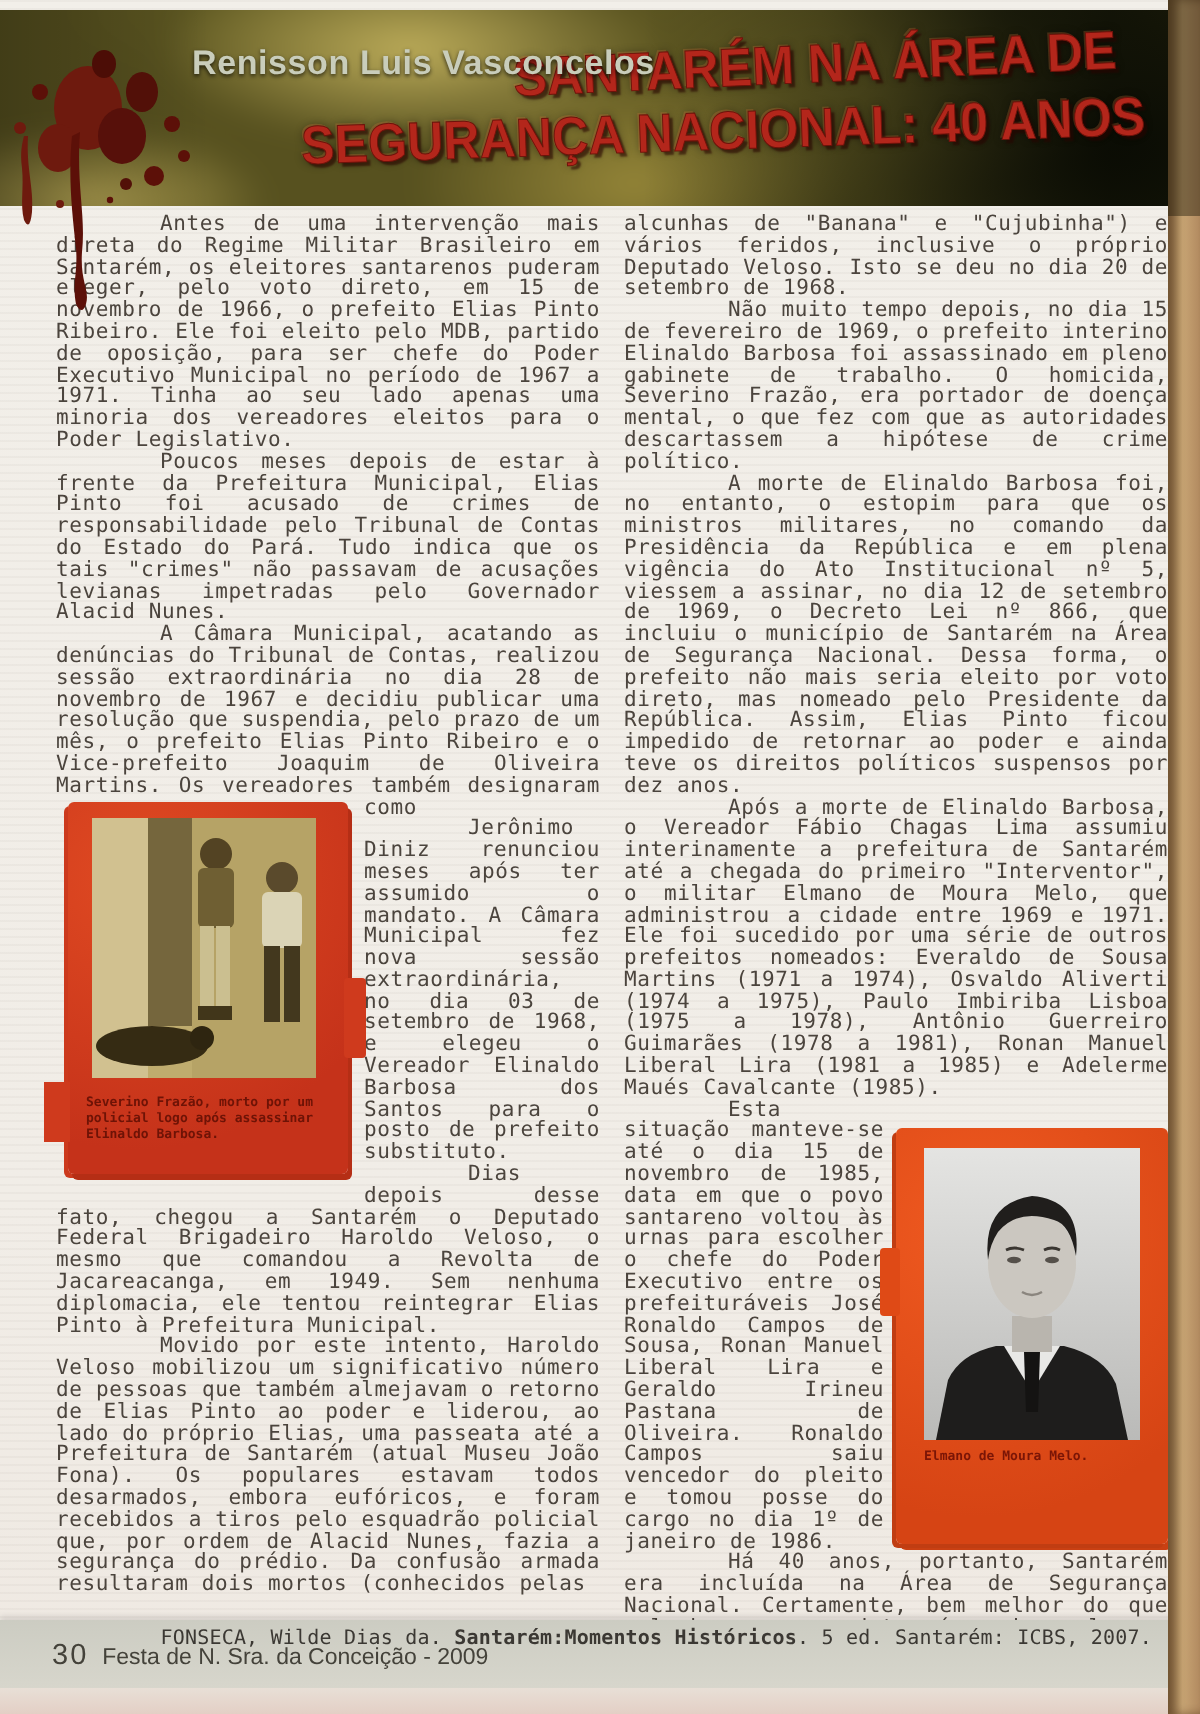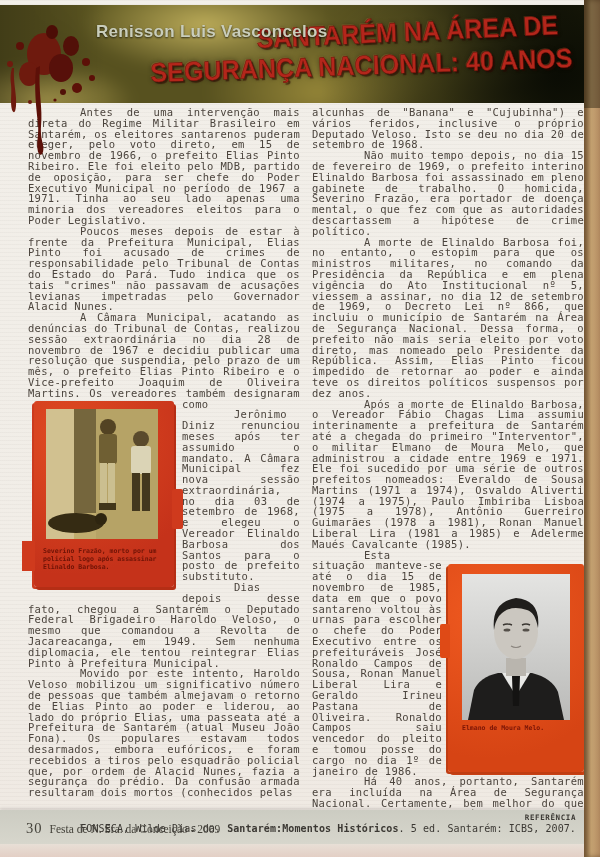--- a/index.html
+++ b/index.html
@@ -36,21 +36,21 @@
   
   .right-edge{position:absolute;right:0;top:0;width:16px;height:857px;z-index:6;
     background:linear-gradient(90deg,#9d7e52,#c8a574 45%,#b28a60);
     box-shadow:inset 4px 0 5px rgba(60,30,10,.45);}
   .right-edge .top{position:absolute;top:0;left:0;right:0;height:108px;background:rgba(35,28,12,.45);}
   .footer-band{position:absolute;left:0;top:810px;width:600px;height:34px;z-index:5;
     background:linear-gradient(180deg,#ccccc2,#d7d6cc);box-shadow:0 -2px 3px rgba(0,0,0,.10);}
   .bottom-strip{position:absolute;left:0;top:844px;width:600px;height:13px;z-index:5;
     background:linear-gradient(180deg,#e8dfd6,#e3cfc5);}
   
-  .footer-left{position:absolute;left:26px;top:9px;color:#44423a;font-family:Liberation Serif, serif;}
+  .footer-left{position:absolute;left:26px;top:9px;color:#44423a;font-family:Liberation Sans, sans-serif;}
   .pageno{font-size:14.5px;letter-spacing:1px;}
   .edition{font-size:11.5px;margin-left:7px;}
   .footer-right{position:absolute;right:24px;top:3px;text-align:right;color:#3b3833;}
   .ref-label{font-size:7.5px;font-weight:bold;letter-spacing:.6px;}
   .ref-line{font-size:10px;margin-top:1px;letter-spacing:.1px;}
   .ref-line b{font-weight:bold;}
   
   .columns{position:absolute;top:107px;left:28px;width:556px;display:flex;gap:12px;z-index:2;}
   .col{width:272px;font-size:10.5px;line-height:10.8px;letter-spacing:.3px;
     text-align:justify;color:#4b443d;}
@@ -170,21 +170,20 @@
         </span><span>Esta situação manteve-se até o dia 15 de novembro de 1985, data em que o povo santareno voltou às urnas para escolher o chefe do Poder Executivo entre os prefeituráveis José Ronaldo Campos de Sousa, Ronan Manuel Liberal Lira e Geraldo Irineu Pastana de Oliveira. Ronaldo Campos saiu vencedor do pleito e tomou posse do cargo no dia 1º de janeiro de 1986.</span></p>
       <p class="para">Há 40 anos, portanto, Santarém era incluída na Área de Segurança Nacional. Certamente, bem melhor do que relembrar essa data é poder eleger, dentro dos princípios democráticos, os representantes municipais dos poderes Executivo e Legislativo.</p>
     </div>
   </div>
 
   <div class="footer-band">
     <div class="footer-left">
       <span class="pageno">30</span><span class="edition">Festa de N. Sra. da Conceição - 2009</span>
     </div>
     <div class="footer-right">
-      <div class="ref-label">REFERÊNCIA</div>
       <div class="ref-line"><span>FONSECA, Wilde Dias da. </span><b>Santarém:Momentos Históricos</b><span>. 5 ed. Santarém: ICBS, 2007.</span></div>
     </div>
   </div>
   <div class="bottom-strip"></div>
 
   <div class="right-edge">
       <div class="top"></div>
     </div>
 
 </div>

